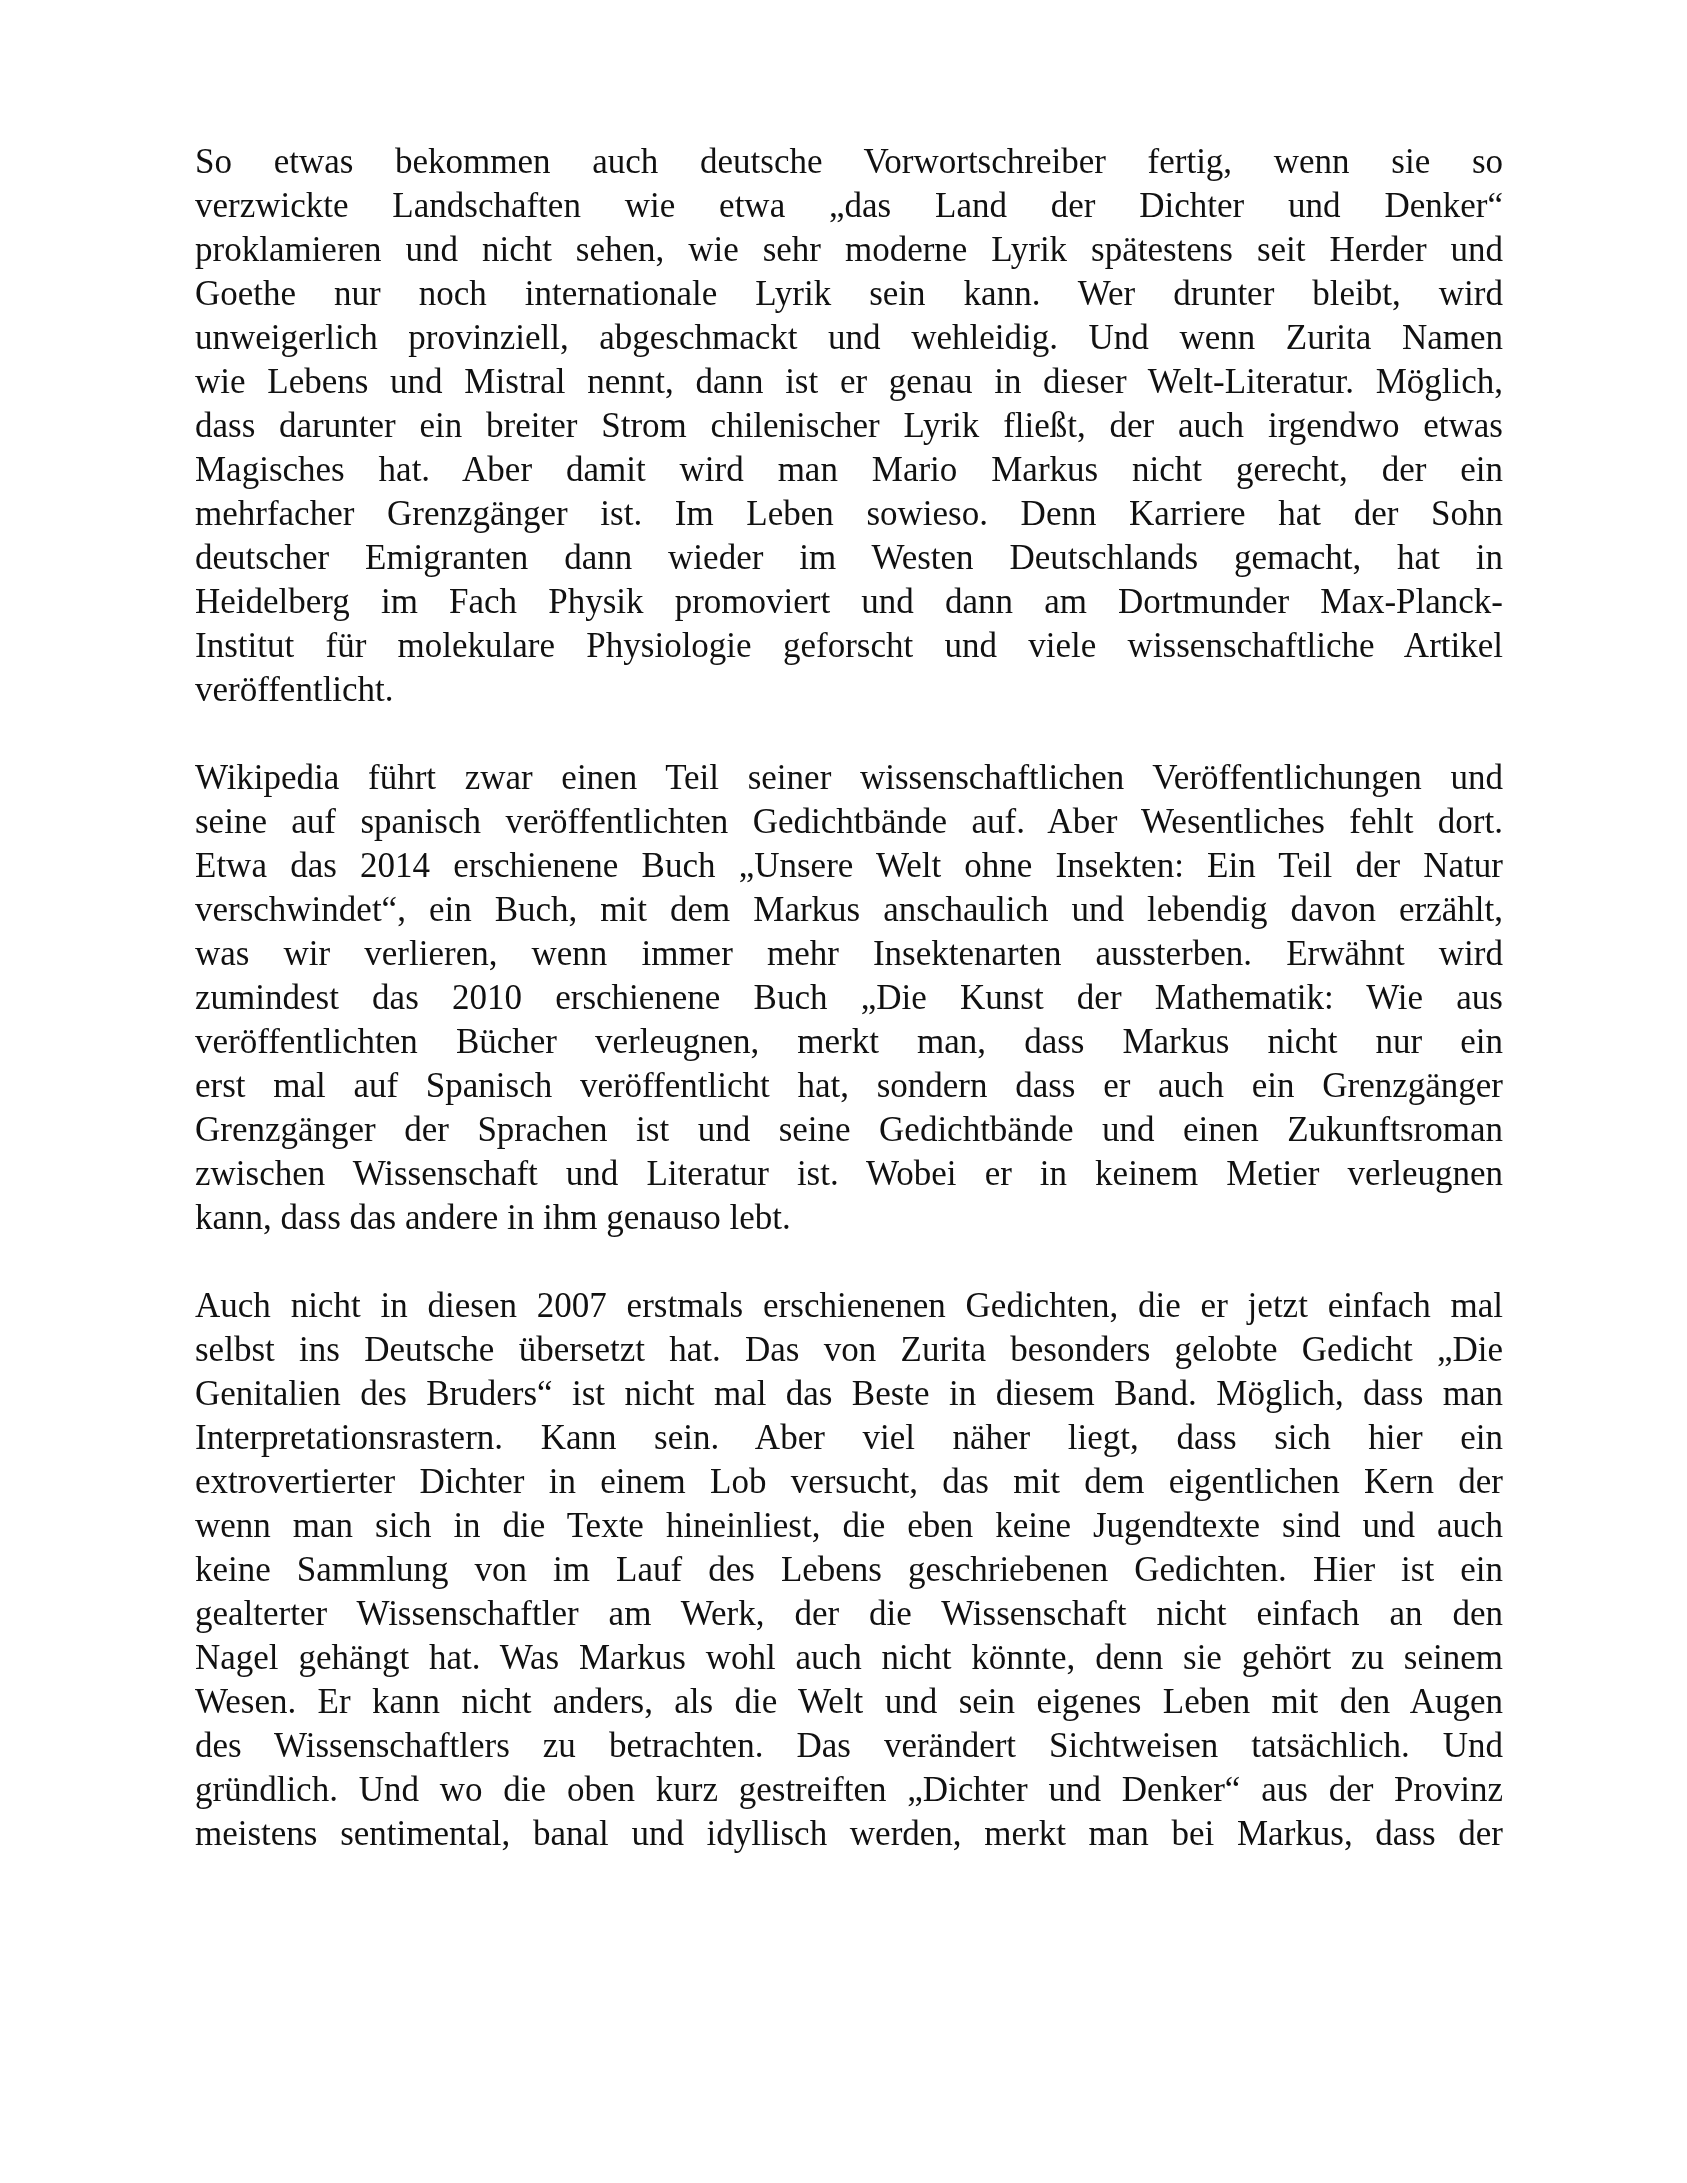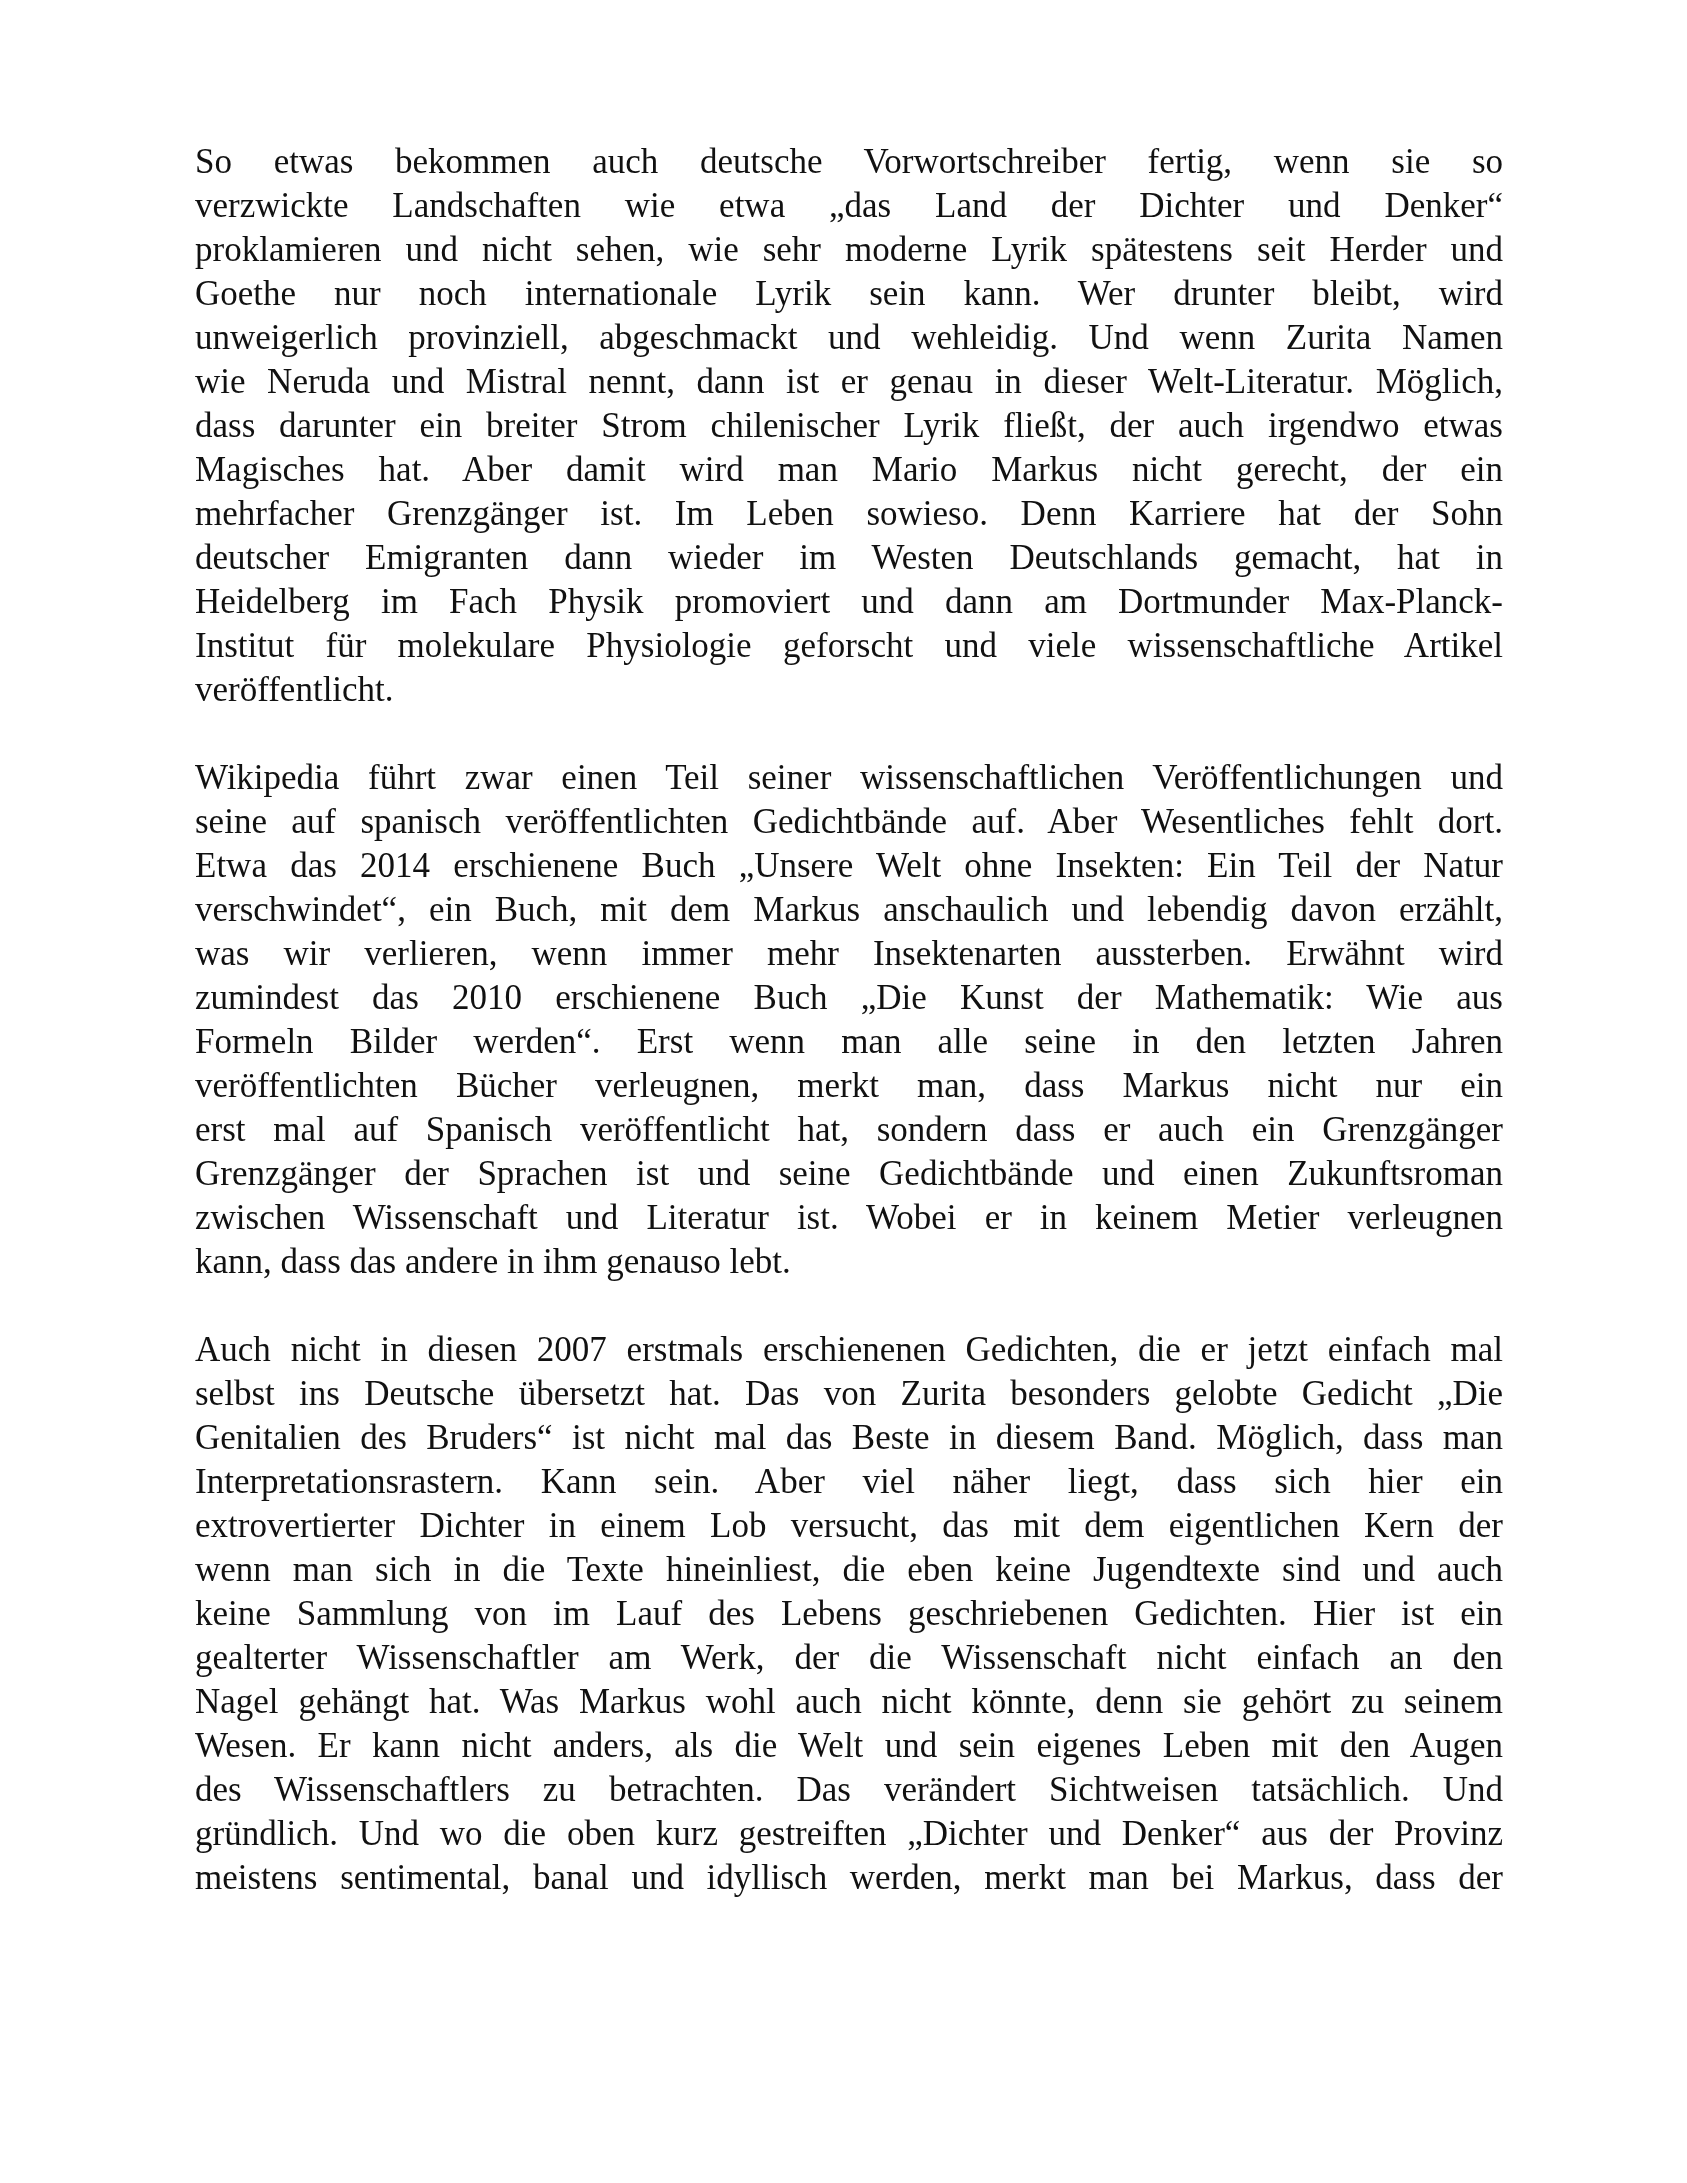--- a/index.html
+++ b/index.html
@@ -54,40 +54,39 @@
 
 <div class="page">
   <div class="text-block">
 
     <div class="paragraph">
       <span class="line">So etwas bekommen auch deutsche Vorwortschreiber fertig, wenn sie so</span>
       <span class="line">verzwickte Landschaften wie etwa „das Land der Dichter und Denker“</span>
       <span class="line">proklamieren und nicht sehen, wie sehr moderne Lyrik spätestens seit Herder und</span>
       <span class="line">Goethe nur noch internationale Lyrik sein kann. Wer drunter bleibt, wird</span>
       <span class="line">unweigerlich provinziell, abgeschmackt und wehleidig. Und wenn Zurita Namen</span>
-      <span class="line">wie Neruda und Mistral nennt, dann ist er genau in dieser Welt-Literatur. Möglich,</span>
+      <span class="line">wie Lebens und Mistral nennt, dann ist er genau in dieser Welt-Literatur. Möglich,</span>
       <span class="line">dass darunter ein breiter Strom chilenischer Lyrik fließt, der auch irgendwo etwas</span>
       <span class="line">Magisches hat. Aber damit wird man Mario Markus nicht gerecht, der ein</span>
       <span class="line">mehrfacher Grenzgänger ist. Im Leben sowieso. Denn Karriere hat der Sohn</span>
       <span class="line">deutscher Emigranten dann wieder im Westen Deutschlands gemacht, hat in</span>
       <span class="line">Heidelberg im Fach Physik promoviert und dann am Dortmunder Max-Planck-</span>
       <span class="line">Institut für molekulare Physiologie geforscht und viele wissenschaftliche Artikel</span>
       <span class="line last">veröffentlicht.</span>
     </div>
 
     <span class="gap"></span>
 
     <div class="paragraph">
       <span class="line">Wikipedia führt zwar einen Teil seiner wissenschaftlichen Veröffentlichungen und</span>
       <span class="line">seine auf spanisch veröffentlichten Gedichtbände auf. Aber Wesentliches fehlt dort.</span>
       <span class="line">Etwa das 2014 erschienene Buch „Unsere Welt ohne Insekten: Ein Teil der Natur</span>
       <span class="line">verschwindet“, ein Buch, mit dem Markus anschaulich und lebendig davon erzählt,</span>
       <span class="line">was wir verlieren, wenn immer mehr Insektenarten aussterben. Erwähnt wird</span>
       <span class="line">zumindest das 2010 erschienene Buch „Die Kunst der Mathematik: Wie aus</span>
-      <span class="line">Formeln Bilder werden“. Erst wenn man alle seine in den letzten Jahren</span>
       <span class="line">veröffentlichten Bücher verleugnen, merkt man, dass Markus nicht nur ein</span>
       <span class="line">erst mal auf Spanisch veröffentlicht hat, sondern dass er auch ein Grenzgänger</span>
       <span class="line">Grenzgänger der Sprachen ist und seine Gedichtbände und einen Zukunftsroman</span>
       <span class="line">zwischen Wissenschaft und Literatur ist. Wobei er in keinem Metier verleugnen</span>
       <span class="line last">kann, dass das andere in ihm genauso lebt.</span>
     </div>
 
     <span class="gap"></span>
 
     <div class="paragraph">

